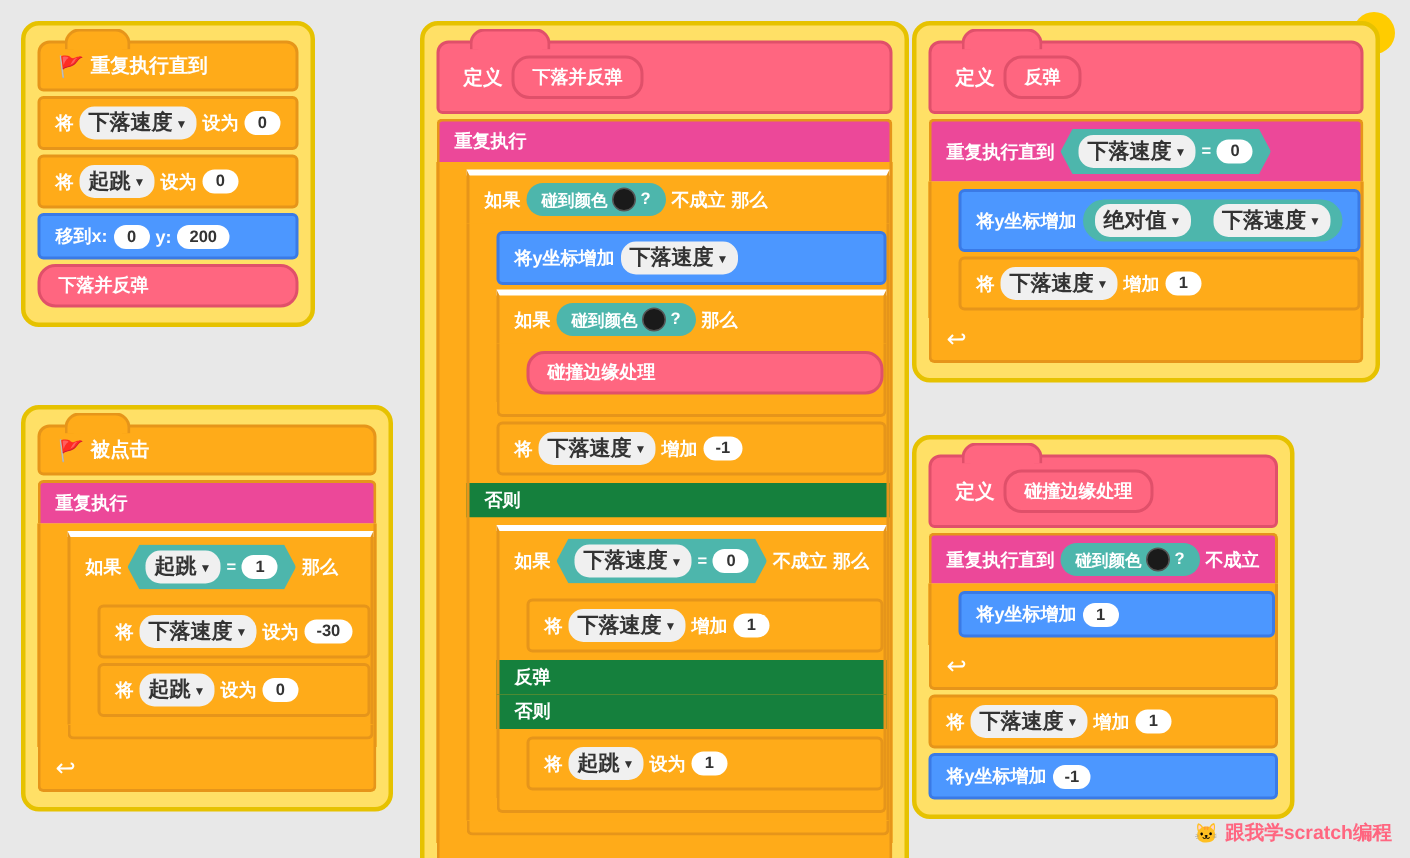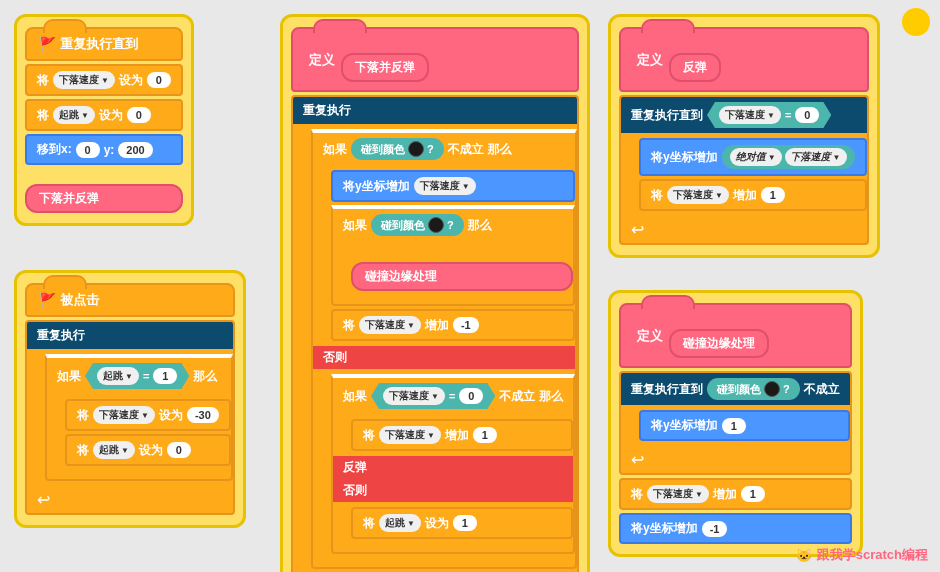--- a/index.html
+++ b/index.html
@@ -91,26 +91,25 @@
 
     
     .custom-label {
       background: #ff6680;
       border-radius: 12px;
       padding: 4px 12px;
       color: white;
       font-size: 12px;
       font-weight: bold;
       border: 2px solid #e0506a;
-      margin-top: 16px;
     }
 
     
     .repeat-block-label {
-      background: #0c4a6e;
+      background: #ec4899;
       border-radius: 4px 4px 0 0;
       padding: 5px 10px;
       color: white;
       font-size: 12px;
       font-weight: bold;
       display: flex;
       align-items: center;
       gap: 4px;
       border: 2px solid #e6951a;
       border-bottom: none;
@@ -170,21 +169,21 @@
       gap: 4px;
       border: 2px solid #3a7ae6;
     }
 
     
     .dropdown {
       background: #f0f0f0;
       border-radius: 10px;
       padding: 2px 6px;
       color: #333;
-      font-size: 10px;
+      font-size: 14px;
       display: inline-flex;
       align-items: center;
       gap: 2px;
     }
     .dropdown::after {
       content: '▼';
       font-size: 8px;
     }
 
     
@@ -247,22 +246,21 @@
     
     .abs-block {
       background: #4db6ac;
       border-radius: 20px;
       padding: 3px 8px;
       color: white;
       font-size: 11px;
       font-weight: bold;
       display: inline-flex;
       align-items: flex-end;
-      gap: 3px;
-      font-style: italic;
+      gap: 15px;
     }
 
     .sun-icon {
       width: 28px;
       height: 28px;
       background: #ffcc00;
       border-radius: 50%;
       position: absolute;
       top: 8px;
       right: 10px;
@@ -281,21 +279,21 @@
     .c-bottom {
       background: #ffab19;
       border-radius: 0 0 4px 4px;
       border: 2px solid #e6951a;
       border-top: none;
       padding: 4px 10px;
       min-height: 10px;
     }
 
     .else-label {
-      background: #ef4444;
+      background: #15803d;
       border-left: 2px solid #e6951a;
       border-right: 2px solid #e6951a;
       padding: 3px 10px;
       color: white;
       font-size: 12px;
       font-weight: bold;
     }
   </style>
 </head>
 <body>

